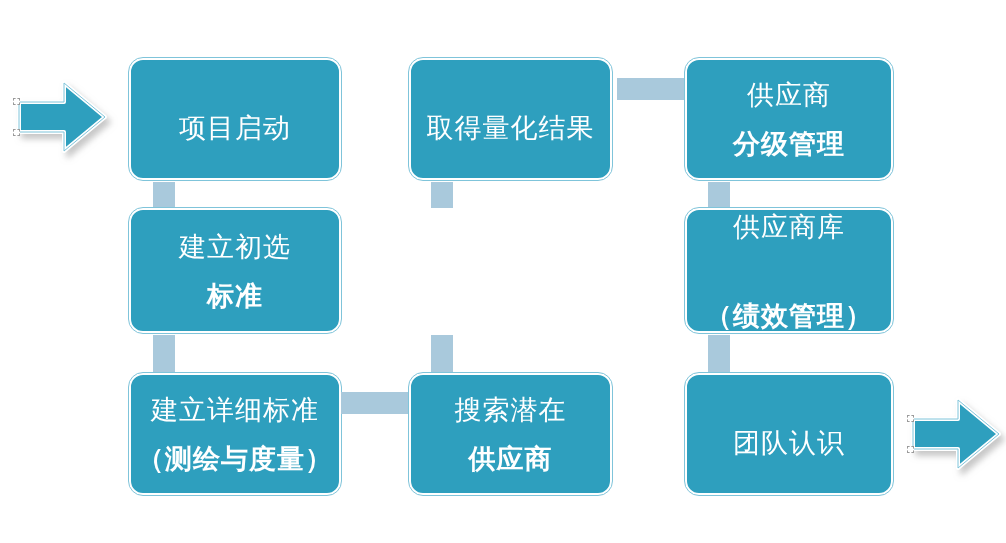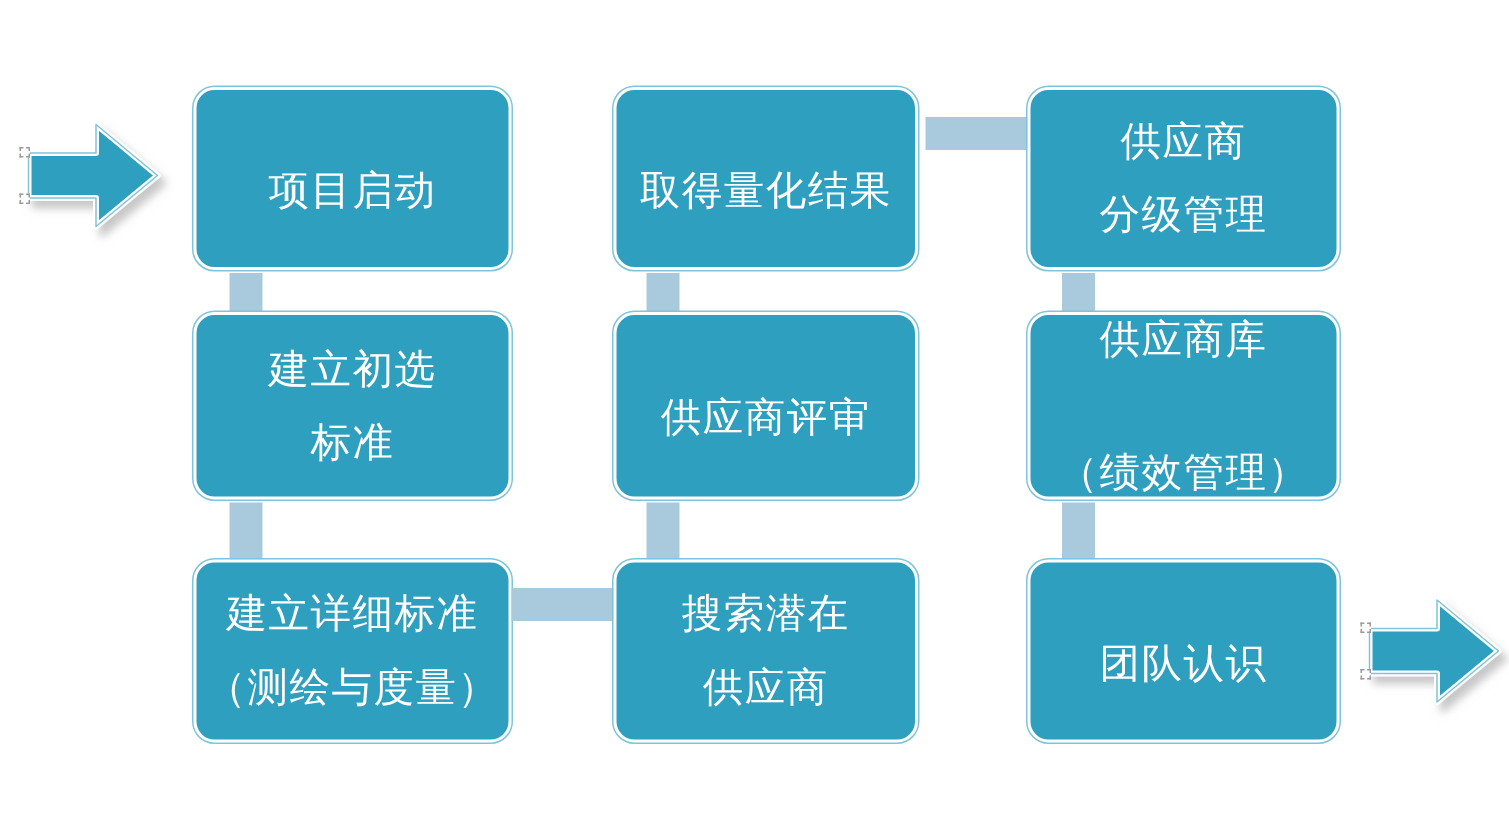--- a/index.html
+++ b/index.html
@@ -39,20 +39,21 @@
   }
   .node .line {
     display: block;
     font-size: 27px;
     letter-spacing: 1px;
     white-space: nowrap;
     font-weight: 400;
   }
   .node .line + .line {
     margin-top: 22px;
+    font-weight: bold;
   }
   .node.single .line {
     margin-top: 16px;
   }
 
   
   .conn {
     position: absolute;
     background: #A9C9DC;
   }
@@ -114,23 +115,20 @@
   </div>
 
   <div class="conn" style="left:341px; top:392px; width:68px; height:22px;"></div>
 
   <div class="node single" style="left:409px; top:58px; width:203px; height:122px;">
     <span class="line">取得量化结果</span>
   </div>
 
   <div class="conn" style="left:431px; top:182px; width:22px; height:26px;"></div>
 
-  <div class="node single" style="left:409px; top:208px; width:203px; height:125px;">
-    <span class="line">供应商评审</span>
-  </div>
 
   <div class="conn" style="left:431px; top:335px; width:22px; height:38px;"></div>
 
   <div class="node" style="left:409px; top:373px; width:203px; height:122px;justify-content:center;">
     <span class="line">搜索潜在</span>
     <span class="line">供应商</span>
   </div>
 
   <div class="conn" style="left:617px; top:78px; width:68px; height:22px;"></div>
 

